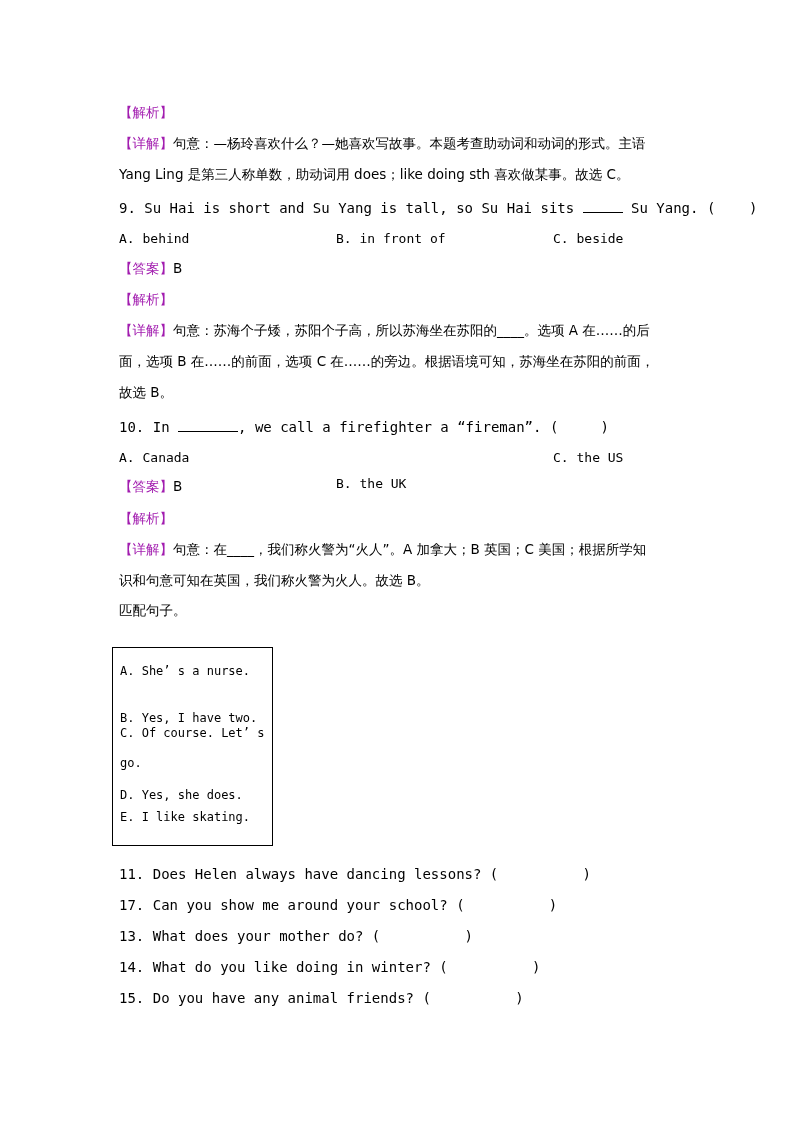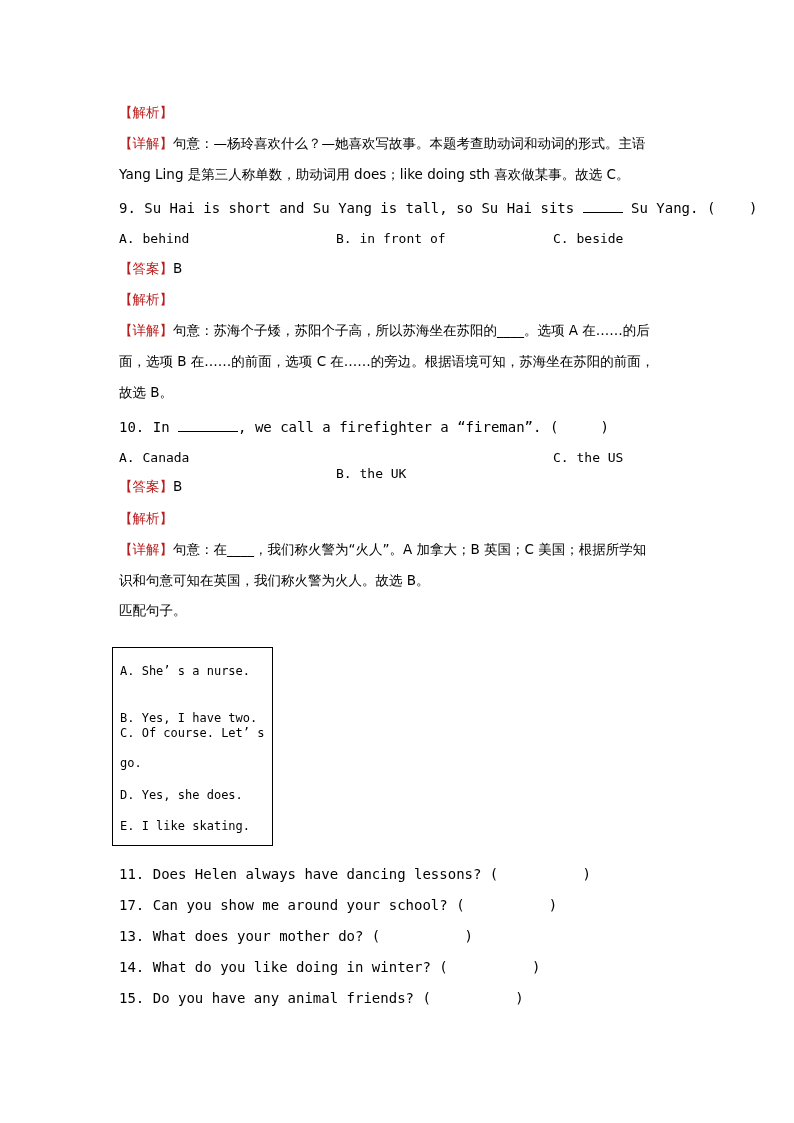--- a/index.html
+++ b/index.html
@@ -1,20 +1,20 @@
 <!DOCTYPE html>
 <html><head>
   <meta charset="utf-8">
   <style>
     html, body { margin: 0; padding: 0; background: #ffffff; }
     body { width: 794px; height: 1123px; position: relative; overflow: hidden;
            font-family: "DejaVu Sans Mono", "Liberation Mono", monospace; color: #000; }
     .line { position: absolute; left: 119px; font-size: 14px; white-space: pre; line-height: 16px; }
     .cn { font-family: "DejaVu Sans", sans-serif; font-size: 13.5px; }
-    .tag { color: #b91c1c; }
+    .tag { color: #a21caf; }
     .opt { position: absolute; font-size: 13px; white-space: pre; }
     .blank { display: inline-block; border-bottom: 1px solid #000; height: 12px; vertical-align: baseline; }
     .box { position: absolute; left: 112px; top: 627px; width: 159px; height: 197px; border: 1px solid #000; margin-top: 20px; }
     .box .bl { position: absolute; left: 7px; font-size: 12px; white-space: pre; }
   </style>
 </head>
 <body>
 
 <div class="line cn tag" style="top:104px">【解析】</div>
 <div class="line cn" style="top:135px"><span class="tag">【详解】</span><span>句意：—杨玲喜欢什么？—她喜欢写故事。本题考查助动词和动词的形式。主语</span></div>
@@ -25,35 +25,35 @@
 <div class="opt" style="left:336px;top:231px">B. in front of</div>
 <div class="opt" style="left:553px;top:231px">C. beside</div>
 <div class="line cn" style="top:260px"><span class="tag">【答案】</span><span>B</span></div>
 <div class="line cn tag" style="top:291px">【解析】</div>
 <div class="line cn" style="top:322px"><span class="tag">【详解】</span><span>句意：苏海个子矮，苏阳个子高，所以苏海坐在苏阳的____。选项 A 在……的后</span></div>
 <div class="line cn" style="top:353px">面，选项 B 在……的前面，选项 C 在……的旁边。根据语境可知，苏海坐在苏阳的前面，</div>
 <div class="line cn" style="top:384px">故选 B。</div>
 
 <div class="line" style="top:419px"><span>10.</span> <span>In </span><span class="blank" style="width:60px"></span><span>, we call a firefighter a “fireman”. (     )</span></div>
 <div class="opt" style="left:119px;top:450px">A. Canada</div>
-<div class="opt" style="left:336px;top:466px">B. the UK</div>
+<div class="opt" style="left:336px;top:476px">B. the UK</div>
 <div class="opt" style="left:553px;top:450px">C. the US</div>
 <div class="line cn" style="top:478px"><span class="tag">【答案】</span><span>B</span></div>
 <div class="line cn tag" style="top:510px">【解析】</div>
 <div class="line cn" style="top:541px"><span class="tag">【详解】</span><span>句意：在____，我们称火警为“火人”。A 加拿大；B 英国；C 美国；根据所学知</span></div>
 <div class="line cn" style="top:572px">识和句意可知在英国，我们称火警为火人。故选 B。</div>
 
 <div class="line cn" style="top:602px">匹配句子。</div>
 
 <div class="box">
   <div class="bl" style="top:16px">A. She’ s a nurse.</div>
   <div class="bl" style="top:63px">B. Yes, I have two.</div>
   <div class="bl" style="top:78px">C. Of course. Let’ s</div>
   <div class="bl" style="top:108px">go.</div>
   <div class="bl" style="top:140px">D. Yes, she does.</div>
-  <div class="bl" style="top:171px">E. I like skating.</div>
+  <div class="bl" style="top:162px">E. I like skating.</div>
 </div>
 
 <div class="line" style="top:866px">11. Does Helen always have dancing lessons? (          )</div>
 <div class="line" style="top:897px">17. Can you show me around your school? (          )</div>
 <div class="line" style="top:928px">13. What does your mother do? (          )</div>
 <div class="line" style="top:959px">14. What do you like doing in winter? (          )</div>
 <div class="line" style="top:990px">15. Do you have any animal friends? (          )</div>
 
 </body></html>

